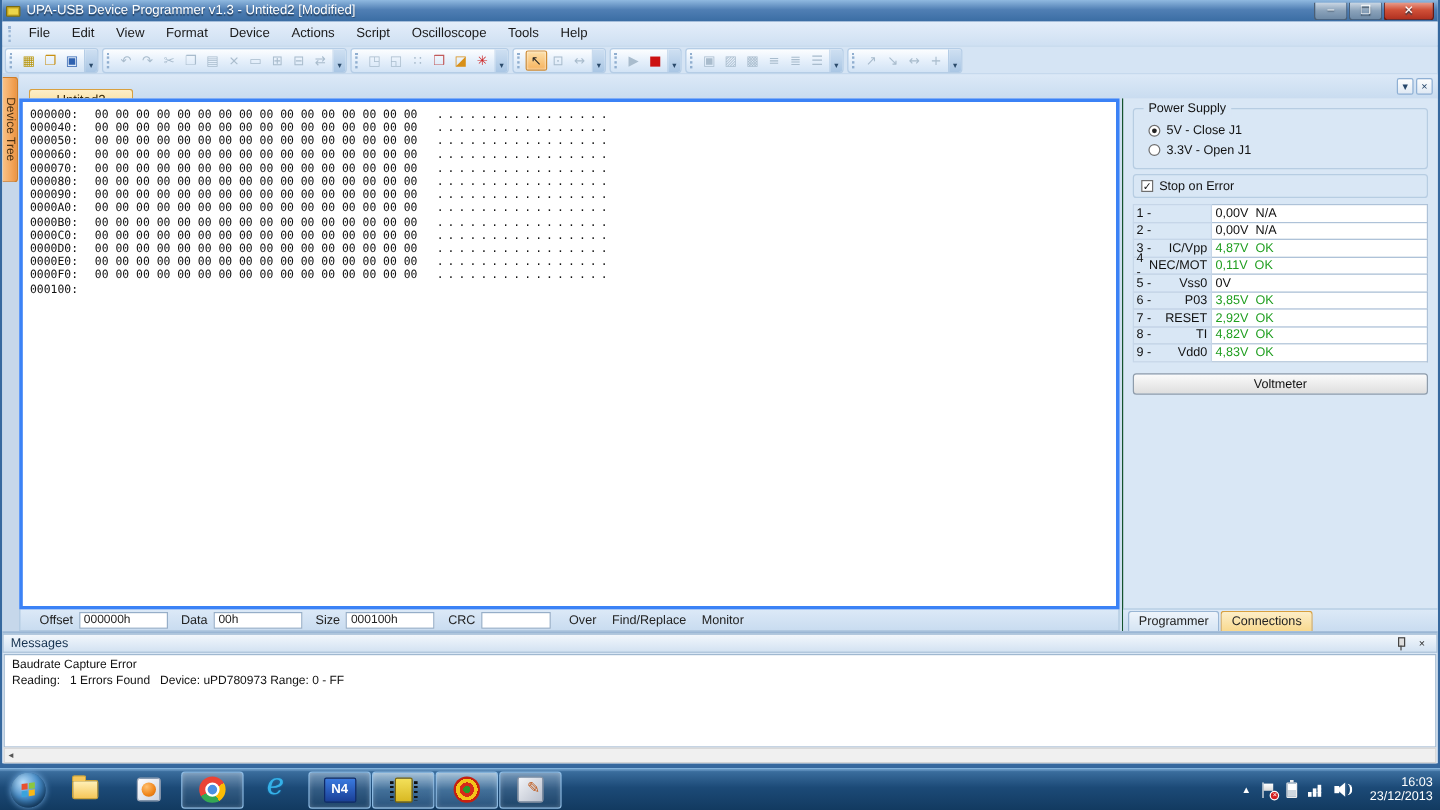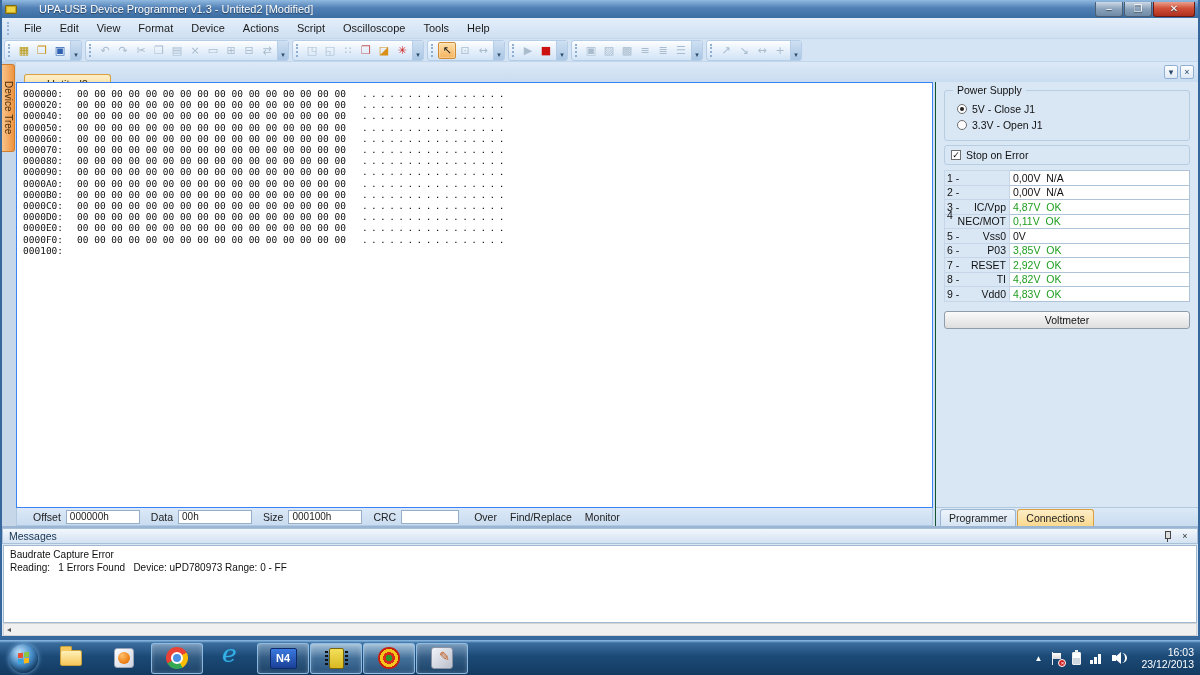--- a/index.html
+++ b/index.html
@@ -1,21 +1,21 @@
 <!DOCTYPE html>
 <html><head>
 <meta charset="utf-8">
 <style>
 *{box-sizing:border-box;margin:0;padding:0}
 html,body{width:1200px;height:675px}
 body{position:relative;background:#17456e;font-family:"Liberation Sans",sans-serif;overflow:hidden;-webkit-font-smoothing:antialiased}
 
 
 .app{position:absolute;left:0;top:0;width:1200px;height:640px;background:#d9e7f5;border:2px solid #36689e;border-top:none;border-bottom-width:4px}
-.titlebar{height:18px;display:flex;align-items:center;gap:22px;padding:0 3px;background:linear-gradient(#90b9e0,#507fb4 45%,#3a6da3);color:#fff;font-size:11px}
+.titlebar{height:18px;display:flex;align-items:center;gap:5px;padding:0 3px;background:linear-gradient(#90b9e0,#507fb4 45%,#3a6da3);color:#fff;font-size:11px}
 .title-chip{width:12px;height:9px;background:#ecd54a;border:1px solid #7a6a10;border-radius:1px;box-shadow:inset 0 0 0 1px #c8a820}
 .title-text{flex:1;white-space:nowrap;overflow:hidden;text-shadow:0 1px 1px rgba(0,0,0,.5)}
 .win-btns{display:flex}
 .wbtn{width:28px;height:15px;margin-left:1px;display:flex;align-items:center;justify-content:center;font-size:10px;color:#fff;background:linear-gradient(#cdd9e6,#8aa2ba 50%,#6e8aa6);border:1px solid #4a5e74;border-top:none;border-radius:0 0 3px 3px;text-shadow:0 1px 1px #2a3a4a}
 .wbtn.close{width:42px;background:linear-gradient(#eaa08e,#d05038 45%,#b03020);border-color:#6a1a10}
 
 .menubar{height:21px;display:flex;align-items:center;background:linear-gradient(#e4eefa,#cfe0f2);border-bottom:1px solid #c2d6ec;padding-left:2px;font-size:11px;color:#1a1a1a}
 .bar-grip{width:5px;height:13px;border-left:2px dotted #9ab6d6;margin:0 3px}
 .menu-item{padding:3px 9px 4px}
 
@@ -30,21 +30,21 @@
 
 .workarea{position:relative;height:464px;background:#cfe0f0}
 .devtree{position:absolute;left:0;top:0;bottom:0;width:14px;background:#c6d7ea}
 .devtree-tab{position:absolute;left:0;top:2px;width:13px;height:88px;background:linear-gradient(90deg,#f9c389,#ee9440);border:1px solid #cf7d28;border-left:none;border-radius:0 3px 3px 0;writing-mode:vertical-rl;display:flex;align-items:center;justify-content:center;font-size:10px;color:#4a3010}
 .tabbar{position:absolute;left:14px;right:0;top:0;height:20px;background:linear-gradient(#dce9f7,#c9dcf0)}
 .doc-tab{position:absolute;left:8px;top:12px;height:18px;padding:0 22px;display:flex;align-items:center;font-size:11px;color:#3a2a08;background:linear-gradient(#fdeec8,#f9d98e);border:1px solid #d8a040;border-bottom:none;border-radius:3px 3px 0 0}
 .tabbar-right{position:absolute;right:4px;top:3px;display:flex;gap:2px}
 .tab-ctl{width:14px;height:14px;display:flex;align-items:center;justify-content:center;font-size:9px;color:#26476b;background:linear-gradient(#fefefe,#dfe9f4);border:1px solid #8fb0d4;border-radius:2px}
 
 .doc-col{position:absolute;left:14px;top:20px;width:917px;bottom:0;display:flex;flex-direction:column}
-.hex-view{flex:1;background:#fff;border:1px solid #3b82f6;overflow:hidden;padding:5px 0 0 6px;font-family:"DejaVu Sans Mono",monospace;font-size:9.5px;line-height:11.2px;color:#111}
+.hex-view{flex:1;background:#fff;border:3px solid #3b82f6;overflow:hidden;padding:5px 0 0 6px;font-family:"DejaVu Sans Mono",monospace;font-size:9.5px;line-height:11.2px;color:#111}
 .hex-row{white-space:pre}
 .hx-bytes{margin-left:14px}
 .hx-ascii{margin-left:16px;letter-spacing:3.4px}
 .editor-status{height:18px;display:flex;align-items:center;background:linear-gradient(#dce9f7,#c9dcf0);border:1px solid #b0c8e0;border-top:none;font-size:10.5px;color:#222;padding-left:10px;gap:5px}
 .sb-label{margin-left:6px}
 .sb-field{width:74px;height:14px;background:#fff;border:1px solid #96aec8;padding:0 3px;font-size:10px;line-height:12px}
 .sb-field.small{width:58px}
 .sb-mode{margin-left:10px}
 .sb-mode.tight{margin-left:8px}
 
@@ -225,21 +225,20 @@
       <div class="doc-tab">Untited2</div>
       <div class="tabbar-right">
           <span class="tab-ctl">▾</span>
           <span class="tab-ctl">×</span>
         </div>
     </div>
 
     <div class="doc-col">
       <div class="hex-view">
           <div class="hex-row"><span class="hx-addr">000000:</span><span class="hx-bytes">00 00 00 00 00 00 00 00 00 00 00 00 00 00 00 00</span><span class="hx-ascii">................</span></div>
-          <div class="hex-row"><span class="hx-addr">000020:</span><span class="hx-bytes">00 00 00 00 00 00 00 00 00 00 00 00 00 00 00 00</span><span class="hx-ascii">................</span></div>
           <div class="hex-row"><span class="hx-addr">000040:</span><span class="hx-bytes">00 00 00 00 00 00 00 00 00 00 00 00 00 00 00 00</span><span class="hx-ascii">................</span></div>
           <div class="hex-row"><span class="hx-addr">000050:</span><span class="hx-bytes">00 00 00 00 00 00 00 00 00 00 00 00 00 00 00 00</span><span class="hx-ascii">................</span></div>
           <div class="hex-row"><span class="hx-addr">000060:</span><span class="hx-bytes">00 00 00 00 00 00 00 00 00 00 00 00 00 00 00 00</span><span class="hx-ascii">................</span></div>
           <div class="hex-row"><span class="hx-addr">000070:</span><span class="hx-bytes">00 00 00 00 00 00 00 00 00 00 00 00 00 00 00 00</span><span class="hx-ascii">................</span></div>
           <div class="hex-row"><span class="hx-addr">000080:</span><span class="hx-bytes">00 00 00 00 00 00 00 00 00 00 00 00 00 00 00 00</span><span class="hx-ascii">................</span></div>
           <div class="hex-row"><span class="hx-addr">000090:</span><span class="hx-bytes">00 00 00 00 00 00 00 00 00 00 00 00 00 00 00 00</span><span class="hx-ascii">................</span></div>
           <div class="hex-row"><span class="hx-addr">0000A0:</span><span class="hx-bytes">00 00 00 00 00 00 00 00 00 00 00 00 00 00 00 00</span><span class="hx-ascii">................</span></div>
           <div class="hex-row"><span class="hx-addr">0000B0:</span><span class="hx-bytes">00 00 00 00 00 00 00 00 00 00 00 00 00 00 00 00</span><span class="hx-ascii">................</span></div>
           <div class="hex-row"><span class="hx-addr">0000C0:</span><span class="hx-bytes">00 00 00 00 00 00 00 00 00 00 00 00 00 00 00 00</span><span class="hx-ascii">................</span></div>
           <div class="hex-row"><span class="hx-addr">0000D0:</span><span class="hx-bytes">00 00 00 00 00 00 00 00 00 00 00 00 00 00 00 00</span><span class="hx-ascii">................</span></div>

